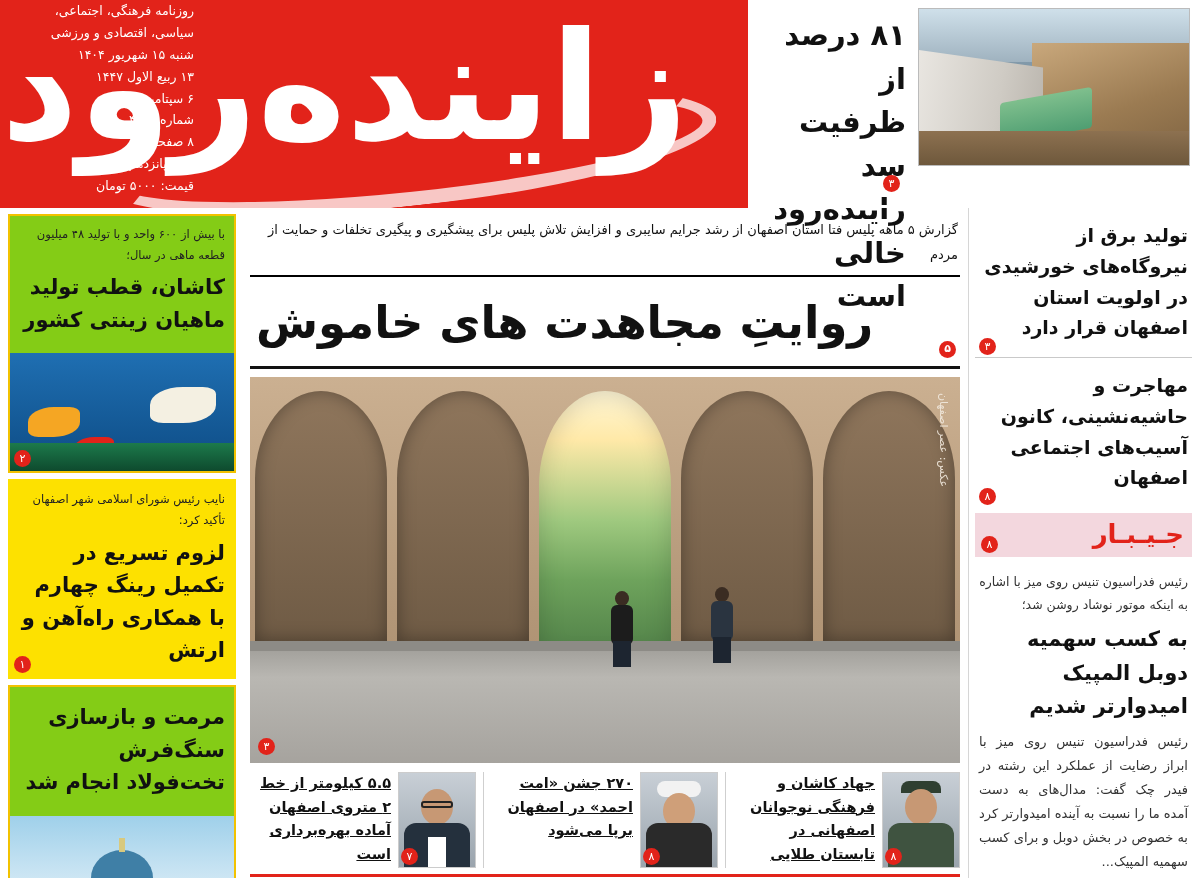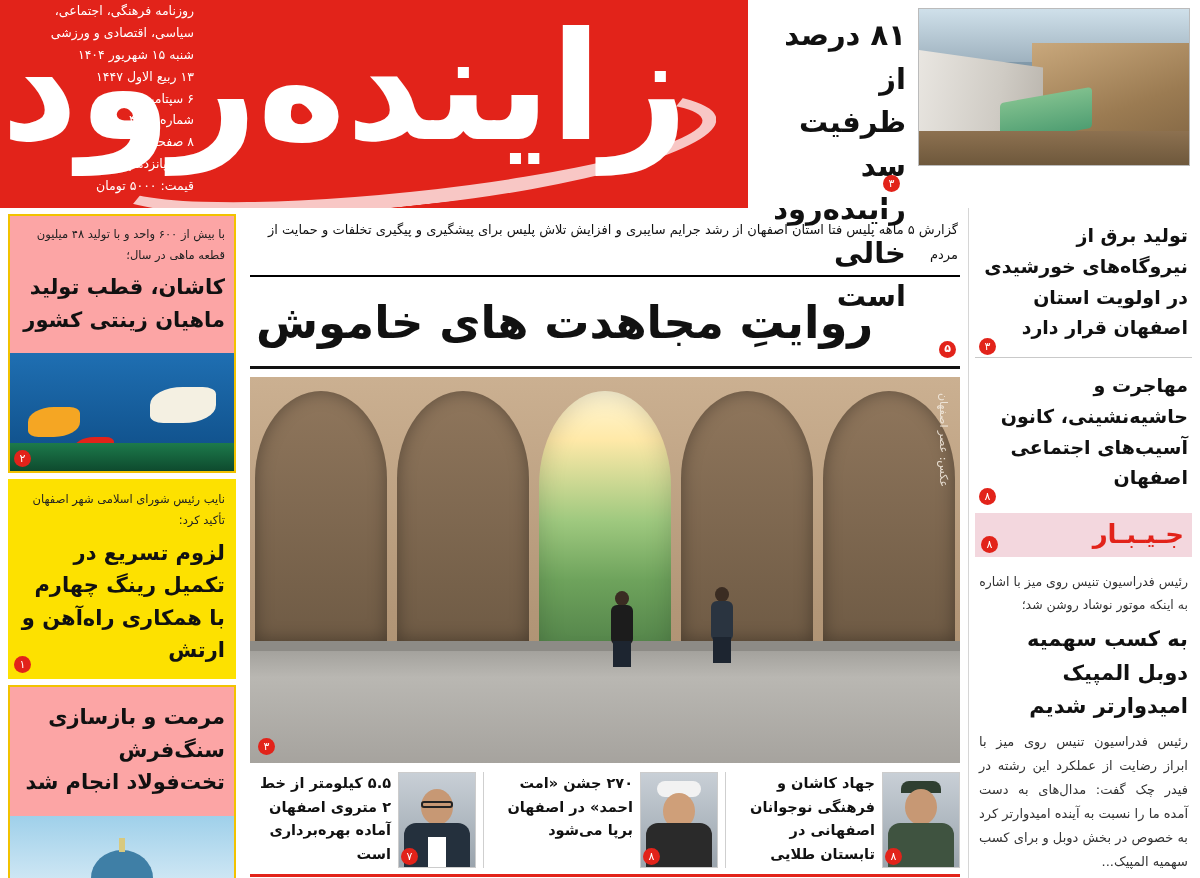--- a/index.html
+++ b/index.html
@@ -175,39 +175,39 @@
   }
   .mp-cap2 {
     display:block; background:#e2231a; color:#fff; font-size: 27px; font-weight: bold;
     padding: 6px 14px 9px; margin-top: 2px; text-align: right;
   }
 
   
   .strip { display:flex; width: 710px; margin-top: 9px; gap: 8px; }
   .strip-item { flex:1; display:flex; flex-direction: row-reverse; gap:7px; position:relative; padding-left: 8px; }
   .strip-item + .strip-item { border-right: 1px solid #cfcfcf; padding-right: 7px; }
-  .strip-txt { direction: rtl; text-align: right; font-size: 14.5px; font-weight: bold; line-height: 1.62; flex:1; }
+  .strip-txt { direction: rtl; text-align: right; font-size: 14.5px; font-weight: bold; line-height: 1.62; flex:1;text-decoration:underline; }
   .strip-ph { width: 78px; height: 96px; border:1px solid #ccc; position:relative; overflow:hidden; flex: 0 0 78px; }
   .ph-portrait { background: linear-gradient(180deg,#c8cfd6,#9aa4ad); }
   .ph-portrait .head{ position:absolute; top:16px; left:50%; transform:translateX(-50%); width:32px;height:36px;border-radius:50%; background:#c79874;}
   .ph-portrait .torso{ position:absolute; bottom:0; left:50%; transform:translateX(-50%); width:66px;height:44px;border-radius:12px 12px 0 0;}
   .ph-mil .torso{ background:#3f5340; }
   .ph-mil .head{ background:#c79874; }
   .ph-mil .cap{ position:absolute; top:8px; left:50%; transform:translateX(-50%); width:40px;height:12px;background:#2f3f31;border-radius:8px 8px 0 0;}
   .ph-cleric .torso{ background:#2a2a2a; }
   .ph-cleric .turban{ position:absolute; top:8px; left:50%; transform:translateX(-50%); width:44px;height:16px;background:#f2f2f2;border-radius:10px;}
   .ph-cleric .head{ background:#cf9f79; top: 20px;}
   .ph-civ .torso{ background:#24303d; }
   .ph-civ .shirt{ position:absolute; bottom:0; left:50%; transform:translateX(-50%); width:18px;height:30px;background:#fff;}
   .ph-civ .glass{ position:absolute; top:28px; left:50%; transform:translateX(-50%); width:32px;height:7px;border:2px solid #222;border-radius:3px;}
   .strip-badge { position:absolute; left:2px; bottom:2px; }
   .strip-redline { width: 710px; height:3px; background:#e2231a; margin-top:6px; }
 
   
-  .ybox { border: 2px solid #f2c200; background:#fca5a5; margin-bottom: 6px; position:relative; }
+  .ybox { border: 2px solid #f2c200; background:#84cc16; margin-bottom: 6px; position:relative; }
   .ybox .inner { padding: 8px 9px 10px; direction: rtl; text-align: right; }
   .y-kicker { font-size: 11.5px; line-height: 1.8; color:#222; }
   .y-title { font-size: 21px; font-weight: bold; line-height: 1.55; margin-top: 6px; }
   .ybox.solid { background:#fde100; border-color:#fde100; }
   .ybox .pic { height: 118px; margin: 7px 0 0; position:relative; overflow:hidden; }
   .pic-fish { background: linear-gradient(180deg,#1f6fb2,#0d4b84); }
   .pic-fish .f { position:absolute; border-radius: 50% 20% 50% 20%; }
   .pic-fish .f1 { width:52px;height:30px;background:#f5a623; left:18px; top:54px; }
   .pic-fish .f2 { width:66px;height:36px;background:#f4f0e2; right:18px; top:34px; }
   .pic-fish .f3 { width:40px;height:24px;background:#e2231a; left:64px; top:84px; }

